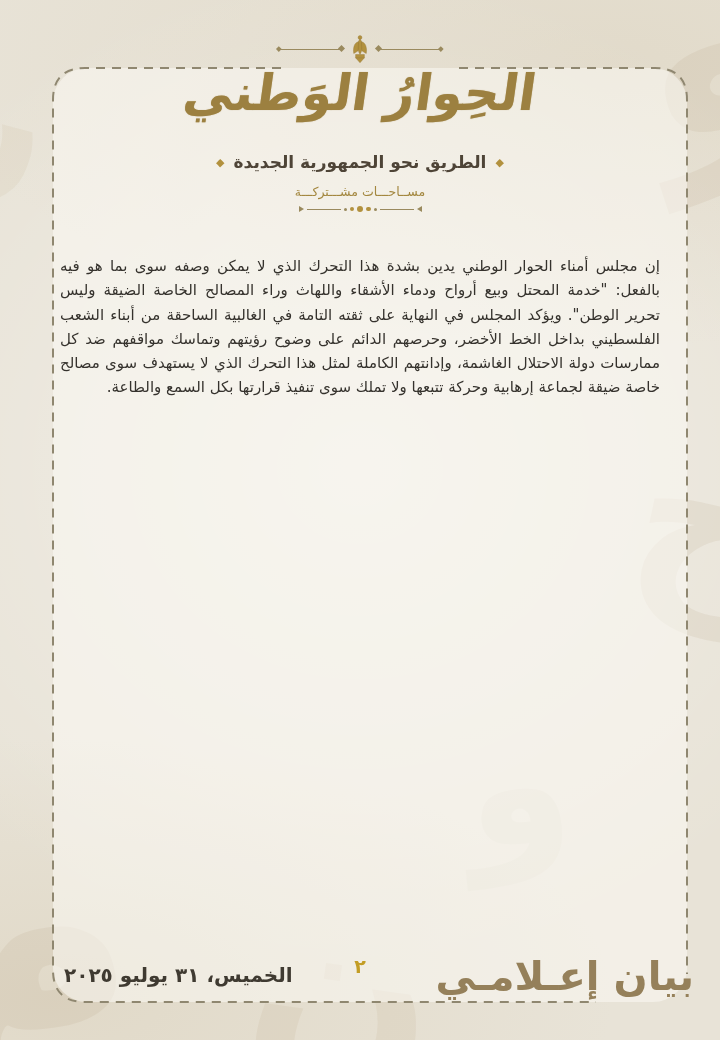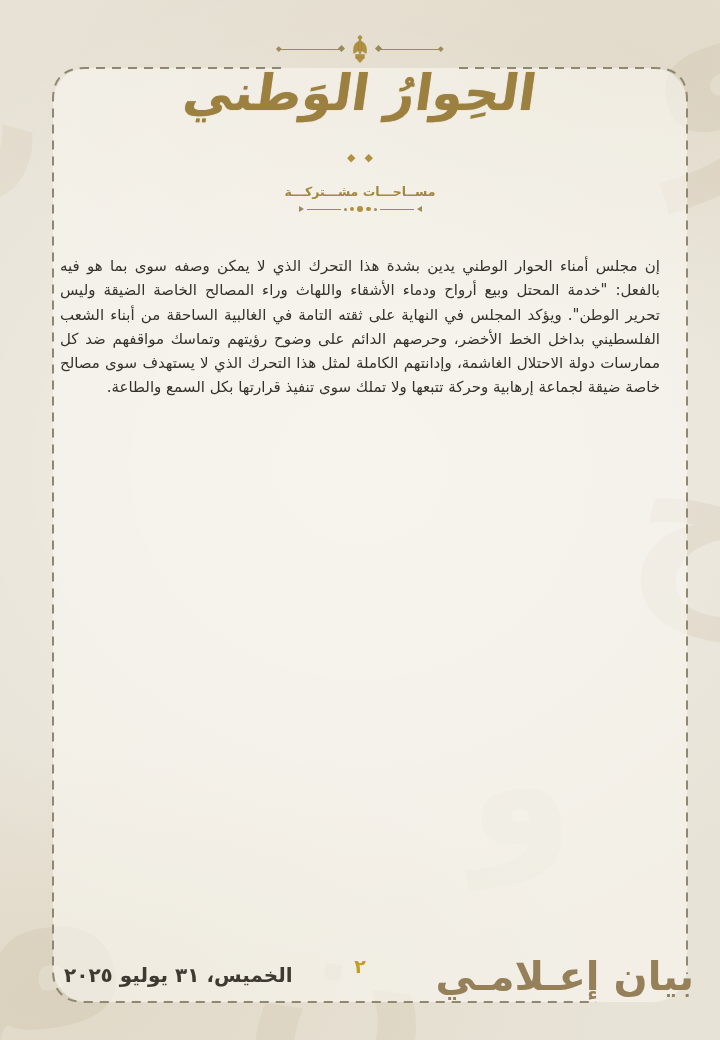--- a/index.html
+++ b/index.html
@@ -48,21 +48,21 @@
     text-shadow:0 0 1px rgba(156,128,64,0.55);
   }
   .subtitle-row{
     position:absolute;top:152px;left:0;width:100%;
     display:flex;align-items:center;justify-content:center;gap:9px;
   }
   .subtitle-text{font-size:17px;font-weight:bold;color:#4e4437;}
   .diamond{font-size:11px;color:#b2913e;line-height:1;}
   .tagline{
     position:absolute;top:184px;left:0;width:100%;
-    text-align:center;font-size:12.5px;font-weight:bold;color:#a3873f;letter-spacing:1px;
+    text-align:center;font-size:12.5px;font-weight:normal;color:#a3873f;letter-spacing:1px;
   }
   .divider{
     position:absolute;top:206px;left:0;width:100%;
     display:flex;align-items:center;justify-content:center;gap:3px;
   }
   .d-line{width:34px;border-top:1px solid #9a8a5e;height:0;}
   .d-arrow{width:0;height:0;border-top:3px solid transparent;border-bottom:3px solid transparent;}
   .d-arrow.l{border-right:5px solid #9a8a5e;}
   .d-arrow.r{border-left:5px solid #9a8a5e;}
   .d-dot{border-radius:50%;background:#b2913e;display:inline-block;}
@@ -123,20 +123,21 @@
         <path d="M7.2 25.6 L12 31 L16.8 25.6 Z"></path>
       </g>
     </svg>
     <span class="orn-line r"></span>
   </div>
 
   <div class="calligraphy">الحِوارُ الوَطني</div>
 
   <div class="subtitle-row">
     <span class="diamond">◆</span>
+    <span class="subtitle-text">الطريق نحو الجمهورية الجديدة</span>
     <span class="diamond">◆</span>
   </div>
 
   <div class="tagline">مســاحـــات مشـــتركـــة</div>
 
   <div class="divider">
     <span class="d-arrow l"></span>
     <span class="d-line"></span>
     <span class="d-dot s"></span>
     <span class="d-dot m"></span>

